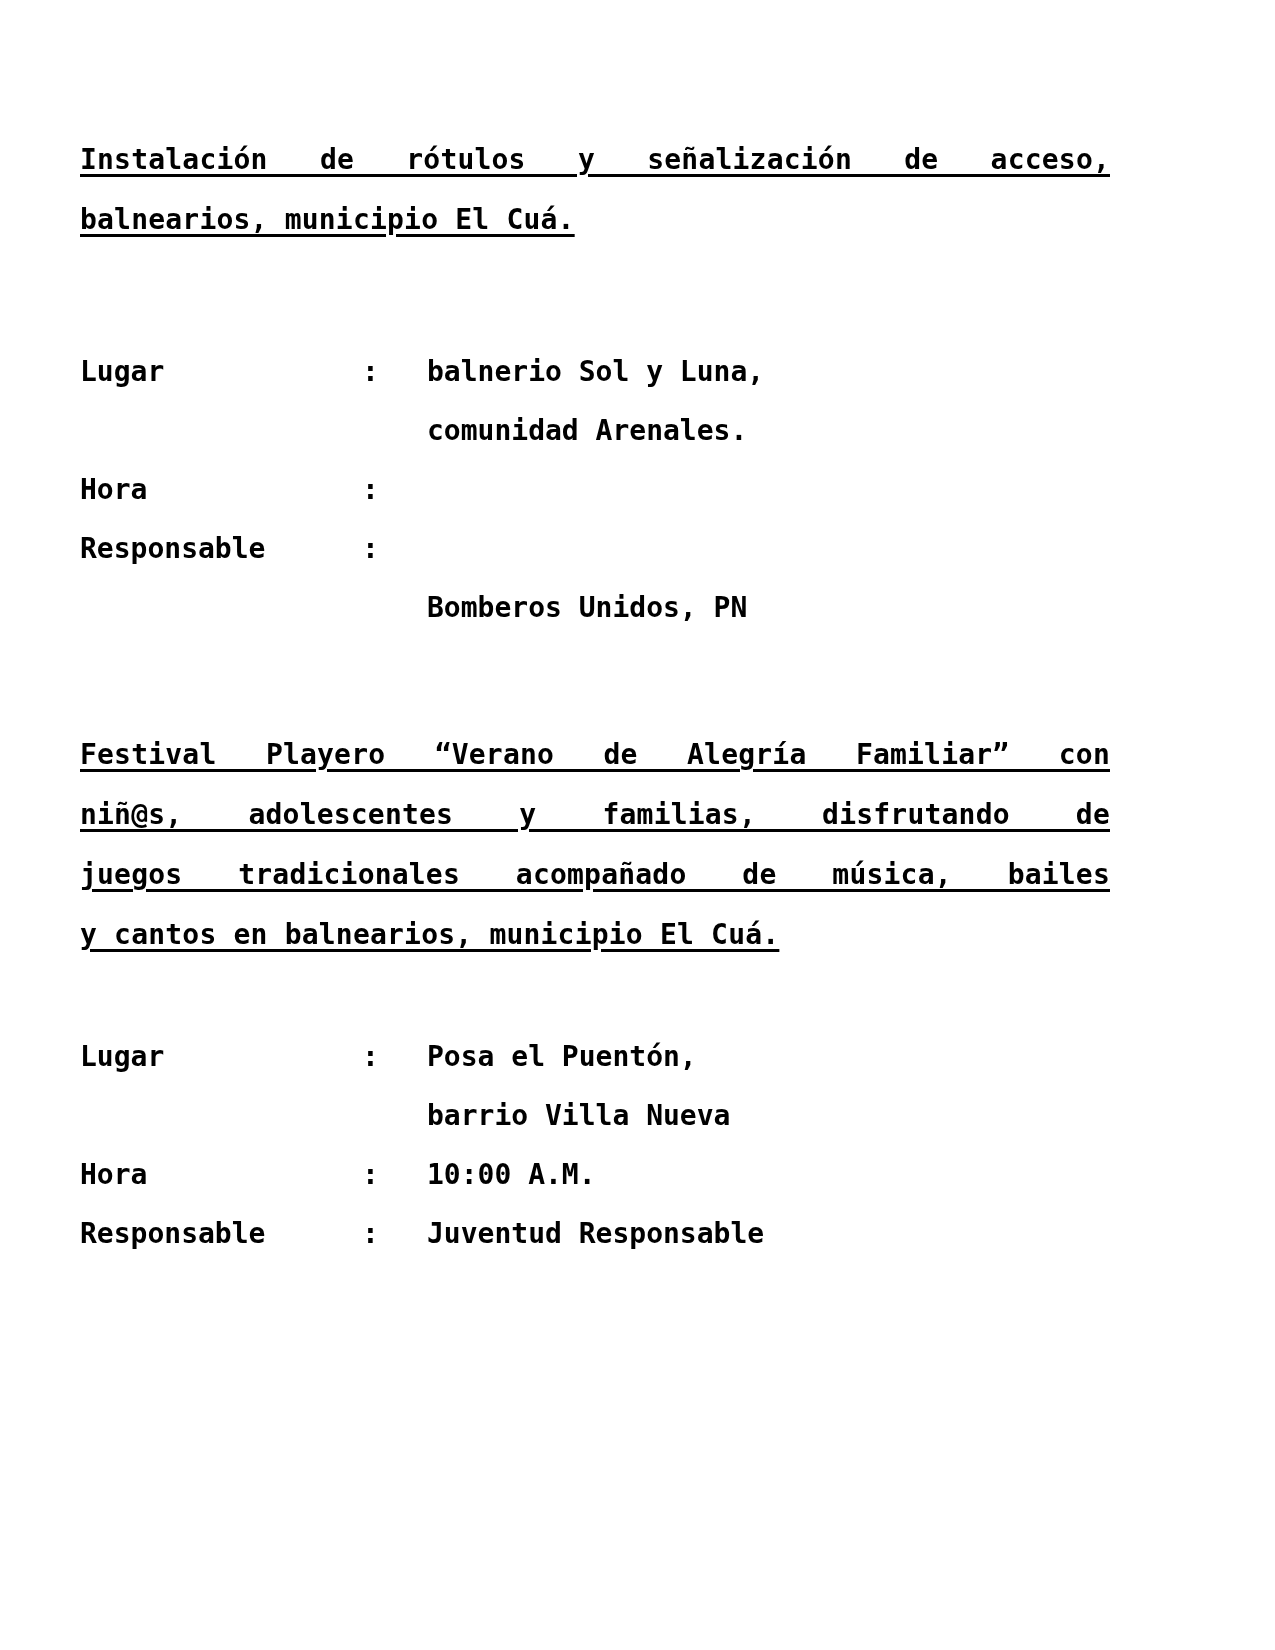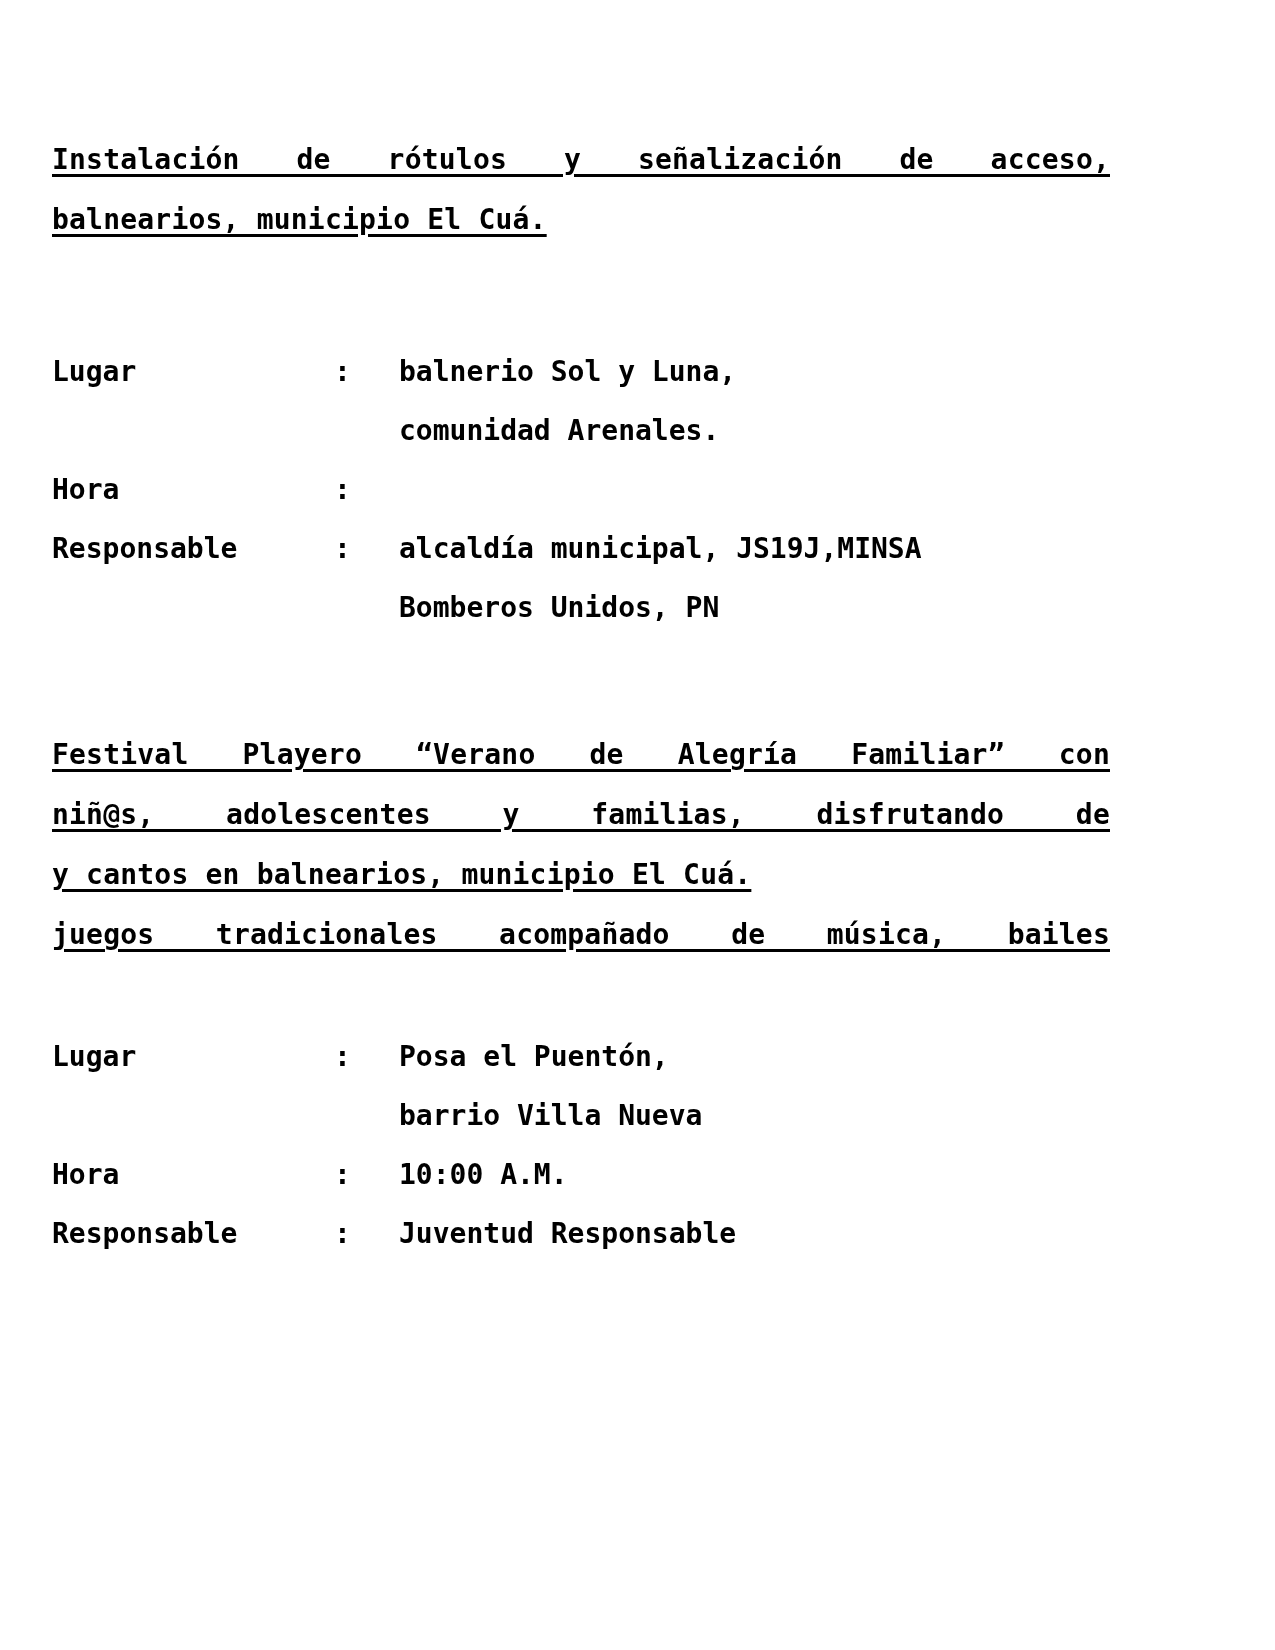--- a/index.html
+++ b/index.html
@@ -14,21 +14,21 @@
     font-family: "DejaVu Sans Mono", "Liberation Mono", monospace;
     color: #000000;
     -webkit-font-smoothing: antialiased;
   }
   .page {
     position: relative;
     width: 1275px;
     height: 1650px;
     background: #ffffff;
     box-sizing: border-box;
-    padding: 130px 165px 0 52px;
+    padding: 130px 165px 0 80px;
   }
 
   
   .heading {
     font-size: 28px;
     font-weight: bold;
     line-height: 60px;
     text-align: justify;
     text-align-last: left;
     letter-spacing: 0.2px;
@@ -105,40 +105,39 @@
       </div>
 
       <div class="row">
         <span class="label">Hora</span>
         <span class="colon">:</span>
       </div>
 
       <div class="row">
         <span class="label">Responsable</span>
         <span class="colon">:</span>
-        <span class="value">alcaldía municipal, JS19J,MINSA</span>
       </div>
       <div class="row cont">
         <span class="label"></span>
         <span class="colon"></span>
         <span class="value">Bomberos Unidos, PN</span>
       </div>
 
     </div>
   </div>
 
   <div class="gap-md"></div>
 
   <div>
 
     <p class="heading">
       <span class="u" style="display: block; text-align: justify; text-align-last: justify; white-space: normal;">Festival Playero “Verano de Alegría Familiar” con</span>
       <span class="u" style="display: block; text-align: justify; text-align-last: justify; white-space: normal;">niñ@s, adolescentes y familias, disfrutando de</span>
+      <span class="u" style="display: block; text-align: justify; text-align-last: justify; white-space: normal;">juegos tradicionales acompañado de música, bailes</span>
       <span class="u" style="display: block; text-align: left; text-align-last: left; white-space: normal;">y cantos en balnearios, municipio El Cuá.</span>
-      <span class="u" style="display: block; text-align: justify; text-align-last: justify; white-space: normal;">juegos tradicionales acompañado de música, bailes</span>
     </p>
 
     <div class="gap-sm"></div>
 
     <div class="details">
 
       <div class="row">
         <span class="label">Lugar</span>
         <span class="colon">:</span>
         <span class="value">Posa el Puentón,</span>

